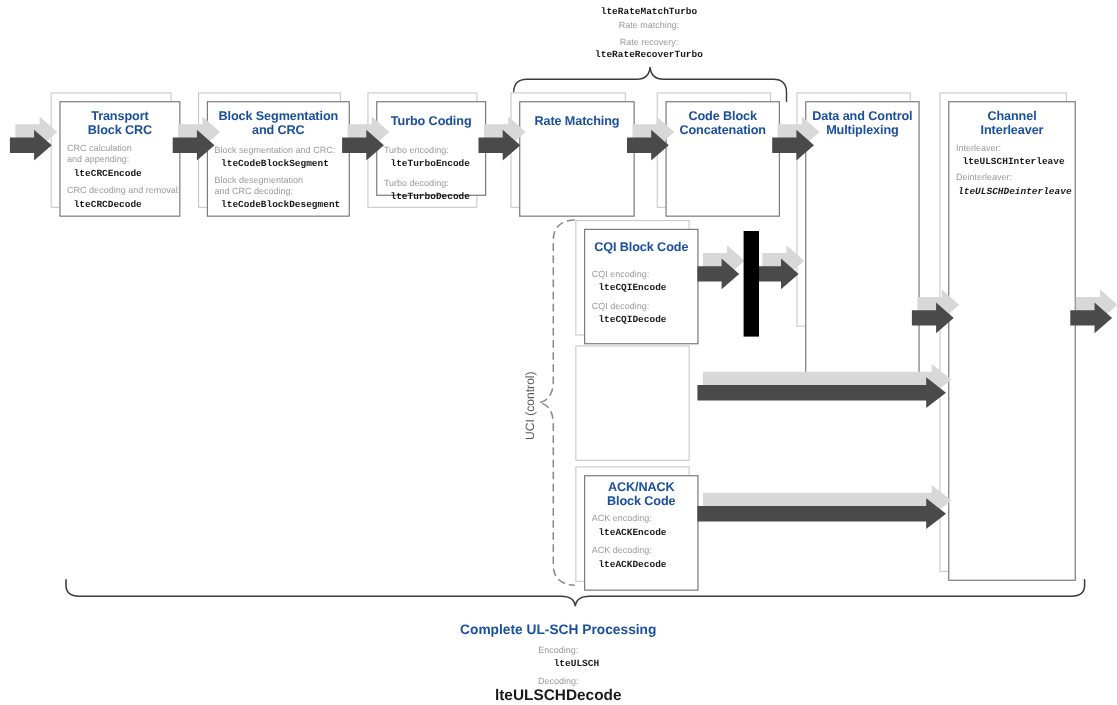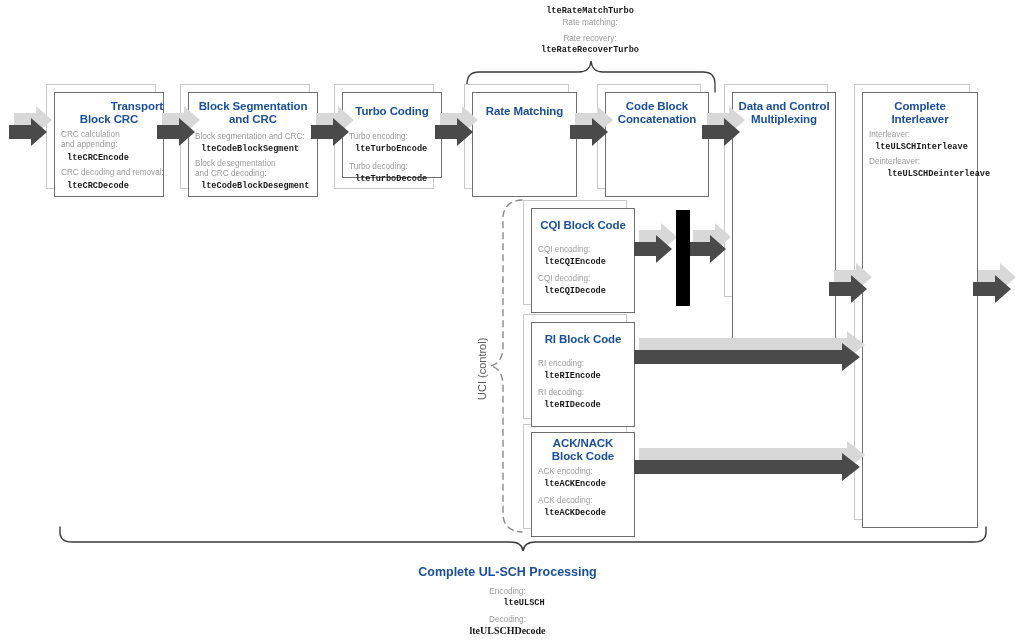--- a/index.html
+++ b/index.html
@@ -56,21 +56,21 @@
 
   <div class="arrowpair" style="left:8px;top:105px;">
     <svg width="52" height="50" viewBox="0 0 52 50">
       <path d="M6,8 L28,8 L28,1 L44,15 L28,29 L28,22 L6,22 Z" fill="#d8d8d8"></path>
       <path d="M1,20 L23,20 L23,13 L39,27 L23,41 L23,34 L1,34 Z" fill="#4a4a4a"></path>
     </svg>
   </div>
 
   <div class="card-back" style="left:46px;top:84px;width:110px;height:105px;"></div>
   <div class="card" style="left:54px;top:92px;width:110px;height:105px;">
-    <div class="card-title" style="top:7px;text-align:right;">Transport</div>
+    <div class="card-title" style="top:7px;">Transport</div>
     <div class="card-title" style="top:20px;">Block CRC</div>
     <div class="lbl" style="left:6px;top:37px;">CRC calculation</div>
     <div class="lbl" style="left:6px;top:47px;">and appending:</div>
     <div class="code" style="left:12px;top:60px;">lteCRCEncode</div>
     <div class="lbl" style="left:6px;top:75px;">CRC decoding and removal:</div>
     <div class="code" style="left:12px;top:88px;">lteCRCDecode</div>
   </div>
 
   <div class="arrowpair" style="left:156px;top:105px;">
     <svg width="52" height="50" viewBox="0 0 52 50">
@@ -146,26 +146,26 @@
 
   <div class="arrowpair" style="left:828px;top:262px;">
     <svg width="52" height="50" viewBox="0 0 52 50">
       <path d="M6,8 L28,8 L28,1 L44,15 L28,29 L28,22 L6,22 Z" fill="#d8d8d8"></path>
       <path d="M1,20 L23,20 L23,13 L39,27 L23,41 L23,34 L1,34 Z" fill="#4a4a4a"></path>
     </svg>
   </div>
 
   <div class="card-back" style="left:854px;top:84px;width:116px;height:436px;"></div>
   <div class="card" style="left:862px;top:92px;width:116px;height:436px;">
-    <div class="card-title" style="top:7px;">Complete</div>
+    <div class="card-title" style="top:7px;">Channel</div>
     <div class="card-title" style="top:20px;">Interleaver</div>
     <div class="lbl" style="left:6px;top:37px;">Interleaver:</div>
     <div class="code" style="left:12px;top:49px;">lteULSCHInterleave</div>
     <div class="lbl" style="left:6px;top:64px;">Deinterleaver:</div>
-    <div class="code" style="left:24px;top:76px;">lteULSCHDeinterleave</div>
+    <div class="code" style="left:8px;top:76px;font-style:italic;">lteULSCHDeinterleave</div>
   </div>
 
   <div class="arrowpair" style="left:972px;top:262px;">
     <svg width="52" height="50" viewBox="0 0 52 50">
       <path d="M6,8 L28,8 L28,1 L44,15 L28,29 L28,22 L6,22 Z" fill="#d8d8d8"></path>
       <path d="M1,20 L23,20 L23,13 L39,27 L23,41 L23,34 L1,34 Z" fill="#4a4a4a"></path>
     </svg>
   </div>
 
   <div class="brace" style="left:488px;top:198px;width:36px;height:336px;">
@@ -194,27 +194,20 @@
   <div class="blackbar" style="left:676px;top:210px;width:14px;height:96px;"></div>
 
   <div class="arrowpair" style="left:687px;top:222px;">
     <svg width="52" height="50" viewBox="0 0 52 50">
       <path d="M6,8 L28,8 L28,1 L44,15 L28,29 L28,22 L6,22 Z" fill="#d8d8d8"></path>
       <path d="M1,20 L23,20 L23,13 L39,27 L23,41 L23,34 L1,34 Z" fill="#4a4a4a"></path>
     </svg>
   </div>
 
   <div class="card-back" style="left:523px;top:314px;width:104px;height:105px;"></div>
-  <div class="card" style="left:531px;top:322px;width:104px;height:105px;">
-    <div class="card-title" style="top:10px;">RI Block Code</div>
-    <div class="lbl" style="left:6px;top:36px;">RI encoding:</div>
-    <div class="code" style="left:12px;top:48px;">lteRIEncode</div>
-    <div class="lbl" style="left:6px;top:65px;">RI decoding:</div>
-    <div class="code" style="left:12px;top:77px;">lteRIDecode</div>
-  </div>
 
   <div class="arrowpair" style="left:633px;top:330px;">
     <svg width="240" height="50" viewBox="0 0 240 50">
       <path d="M6,8 L214,8 L214,1 L232,15 L214,29 L214,22 L6,22 Z" fill="#d8d8d8"></path>
       <path d="M1,20 L209,20 L209,13 L227,27 L209,41 L209,34 L1,34 Z" fill="#4a4a4a"></path>
     </svg>
   </div>
 
   <div class="card-back" style="left:523px;top:424px;width:104px;height:105px;"></div>
   <div class="card" style="left:531px;top:432px;width:104px;height:105px;">
@@ -239,16 +232,16 @@
     </svg>
   </div>
 
   <div class="caption" style="left:0;top:565px;width:1015px;">Complete UL-SCH Processing</div>
 
   <div style="position:absolute;left:0;top:586px;width:1015px;text-align:center;">
     <div style="color:#9b9b9b;font-size:8.2px;line-height:11px;">Encoding:</div>
     <div style="color:#1a1a1a;font-size:8.6px;line-height:12px;font-weight:bold;font-family:'Liberation Mono','DejaVu Sans Mono',monospace;padding-left:33px;">lteULSCH</div>
     <div style="height:5px"></div>
     <div style="color:#9b9b9b;font-size:8.2px;line-height:11px;">Decoding:</div>
-    <div style="color:#1a1a1a;font-size:10px;line-height:12px;font-weight:bold;font-family:Liberation Serif, serif;">lteULSCHDecode</div>
+    <div style="color:#1a1a1a;font-size:14px;line-height:12px;font-weight:bold;font-family:Liberation Sans, sans-serif;">lteULSCHDecode</div>
   </div>
 
 </div>
 
 </body></html>

